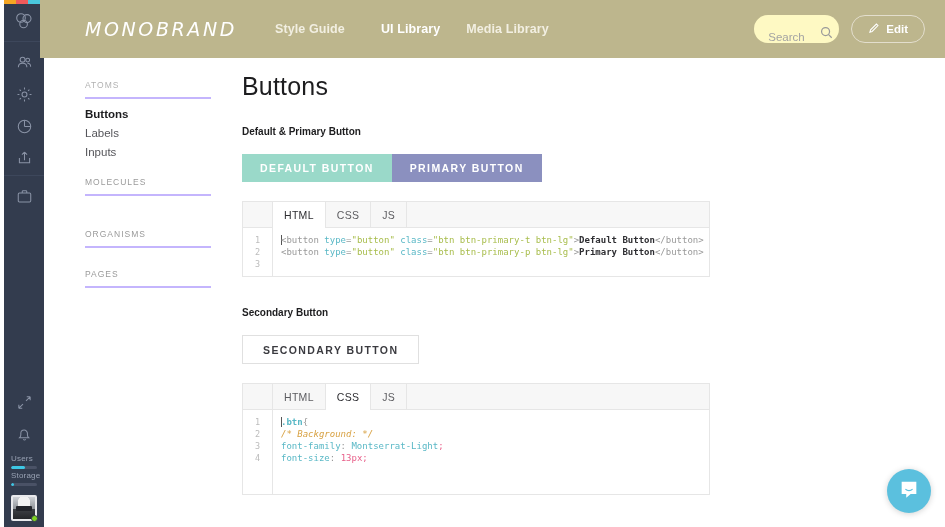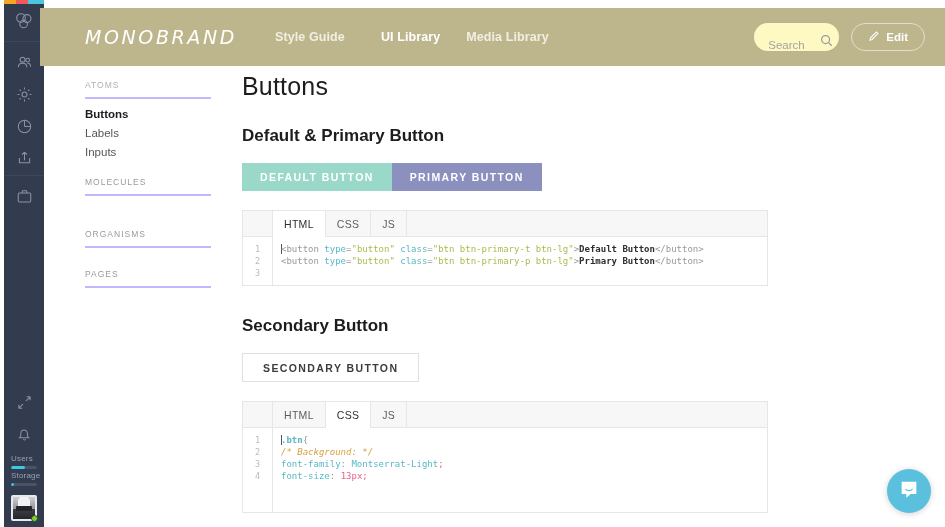--- a/index.html
+++ b/index.html
@@ -60,21 +60,21 @@
     background: #22242a; border-radius: 1px;
   }
   .avatar-dot {
     position: absolute; right: -3px; bottom: -3px;
     width: 7px; height: 7px; border-radius: 50%;
     background: #7ed321; border: 1px solid #333c4e;
   }
 
   
   .header {
-    position: absolute; left: 40px; top: 8px;
+    position: absolute; left: 40px; top: 0;
     width: 905px; height: 58px;
     background: #bdb68d;
     display: flex; align-items: center;
   }
   .brand {
     margin-left: 45px;
     font-size: 19px; letter-spacing: 2.6px; color: #ffffff;
     font-weight: 300; font-style: italic;
     font-family: "DejaVu Sans", sans-serif;
   }
@@ -124,40 +124,40 @@
   .main { position: absolute; left: 242px; top: 72px; width: 560px; }
   h1.page-title {
     font-size: 25px; font-weight: 400; color: #1d1d1f;
     letter-spacing: .2px; margin-bottom: 25px;
   }
   p.intro {
     font-size: 11.8px; line-height: 20px; color: #4c4c50;
     width: 525px; margin-bottom: 22px;
   }
   h2.sect {
-    font-size: 17px; font-weight: 700; color: #1d1d1f;
+    font-size: 10px; font-weight: 700; color: #1d1d1f;
     margin-bottom: 17px;
   }
   .btn-row { display: flex; margin-bottom: 19px; }
   .btn {
     height: 28px; border: 0; cursor: pointer;
     font-size: 10.5px; font-weight: 700; letter-spacing: 1.4px;
     text-transform: uppercase; padding: 0 18px; color: #ffffff;
     font-family: "Liberation Sans", sans-serif;
   }
   .btn-default { background: #9ad9c9; }
   .btn-primary { background: #8b90bf; }
   .btn-secondary {
     background: #ffffff; color: #3b3b40; border: 1px solid #e0e0e0;
     height: 29px; padding: 0 20px;
   }
 
   
   .code-block {
-    width: 526px; border: 1px solid #e6e6e6; background: #ffffff;
+    width: 468px; border: 1px solid #e6e6e6; background: #ffffff;
     margin-bottom: 30px;
   }
   .code-tabs {
     display: flex; height: 26px; background: #f7f7f7;
     border-bottom: 1px solid #e6e6e6;
   }
   .tab-pad { width: 30px; border-right: 1px solid #e6e6e6; }
   .code-tab {
     padding: 0 11px; height: 25px; display: flex; align-items: center;
     font-size: 10.5px; color: #5c5c60; border-right: 1px solid #e6e6e6;

